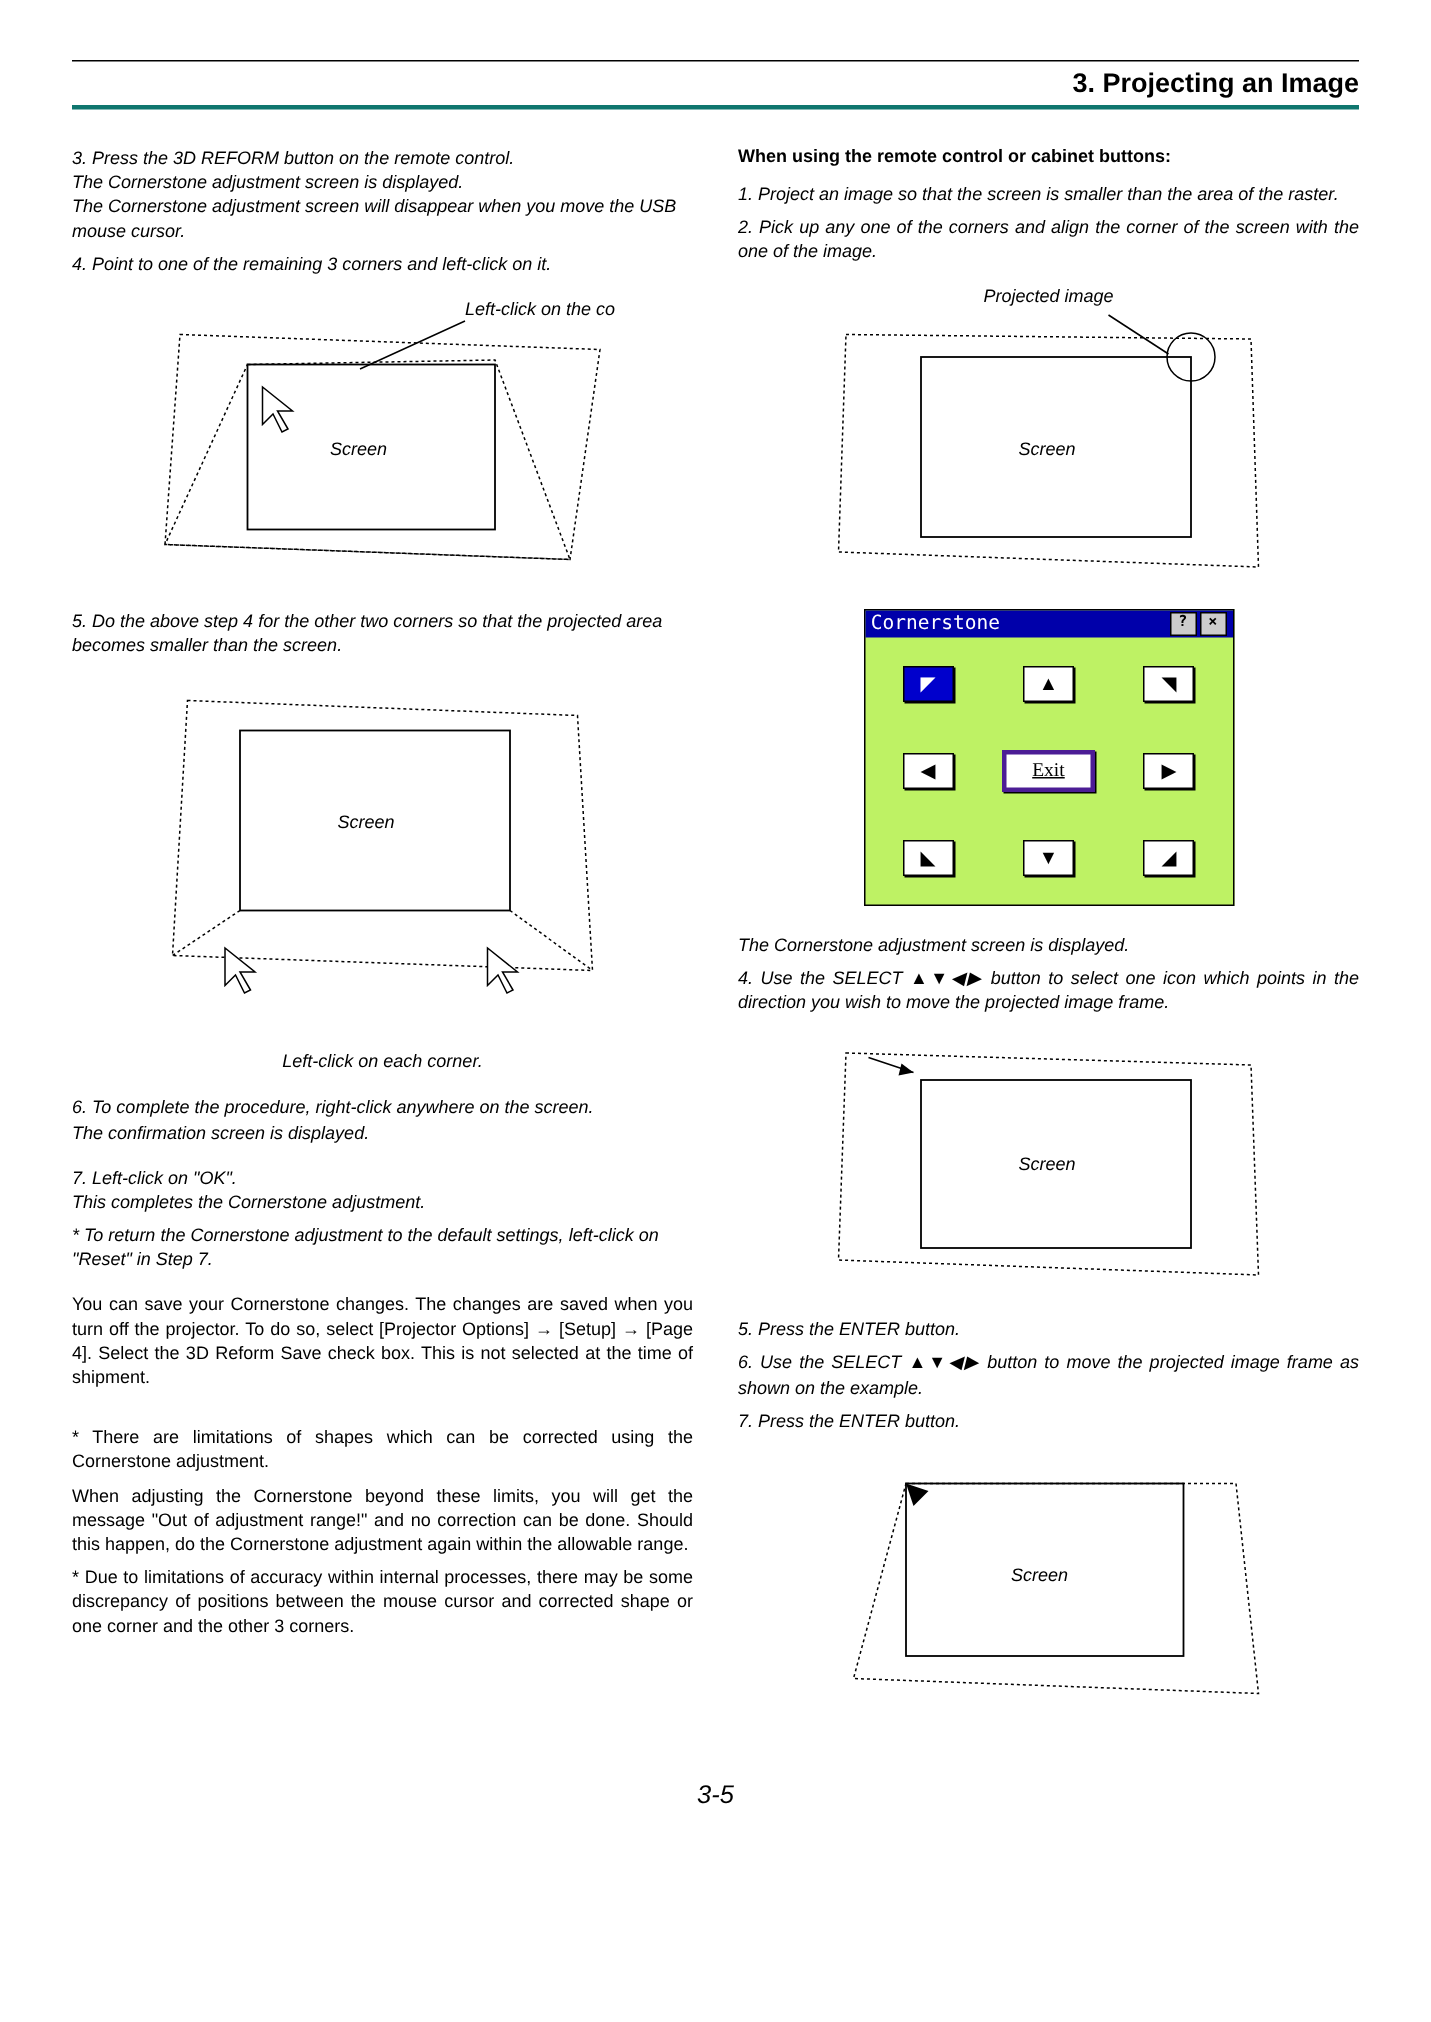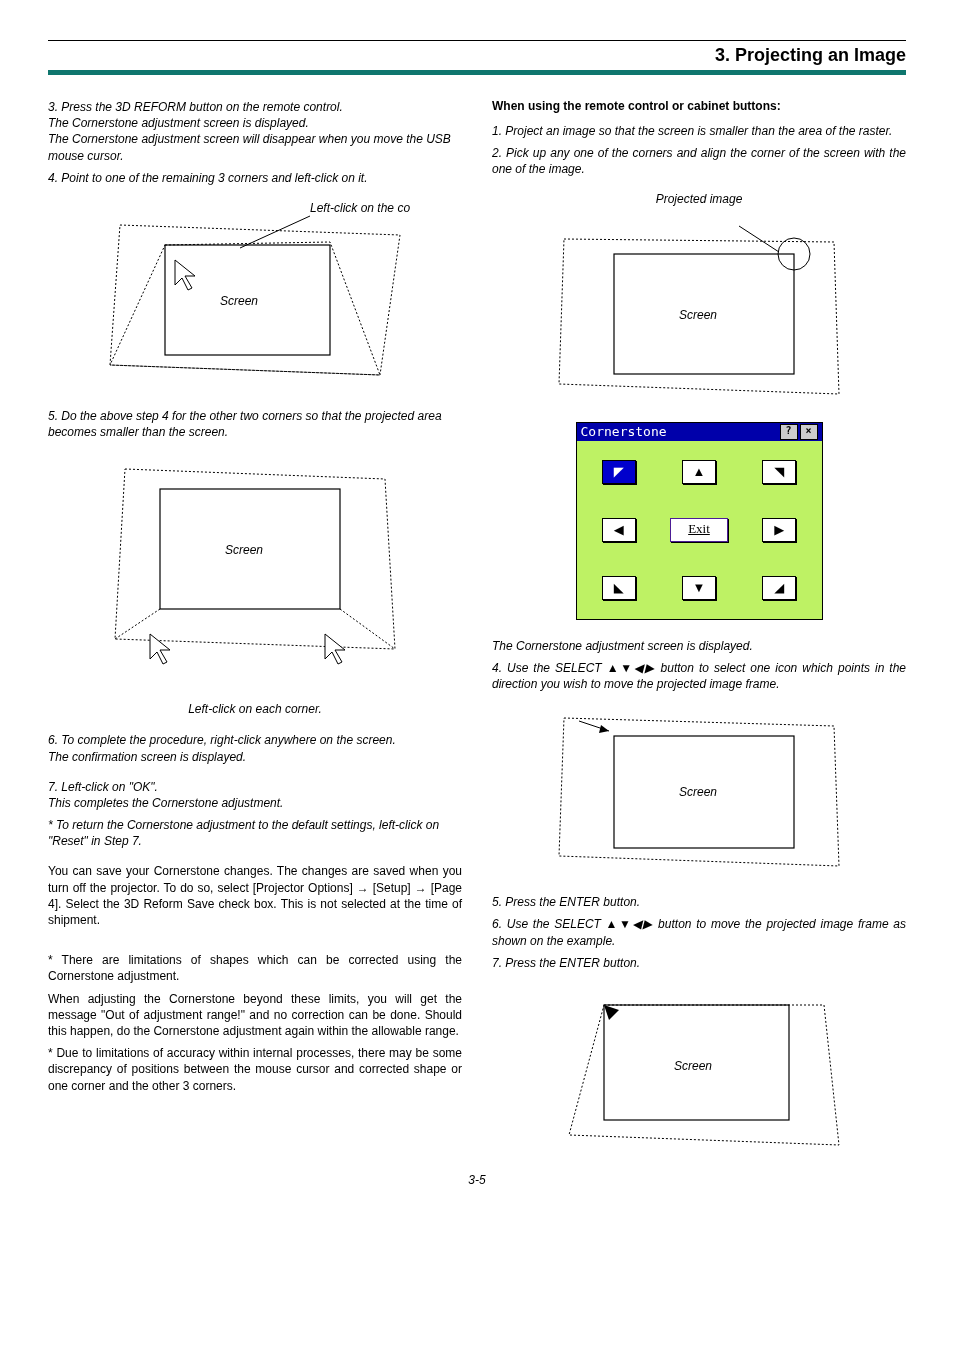--- a/index.html
+++ b/index.html
@@ -16,21 +16,21 @@
   }
   .header-line {
     border-bottom: 1px solid #000;
     margin-bottom: 4px;
   }
   .chapter-title {
     text-align: right;
     font-weight: bold;
     font-size: 18px;
     padding-bottom: 4px;
-    border-bottom: 5px solid #0f766e;
+    border-bottom: 3px solid #0f766e;
     margin-bottom: 24px;
   }
   .columns {
     display: flex;
     gap: 30px;
   }
   .col {
     flex: 1;
     min-width: 0;
   }
@@ -71,21 +71,22 @@
     justify-content: center;
   }
   .caption-center {
     text-align: center;
     font-style: italic;
     margin-bottom: 16px;
   }
   .page-num {
     text-align: center;
     font-style: italic;
-    font-size: 12px;
+    font-size: 17px;
+    margin-top: 30px;
   }
   .diagram-label {
     font-style: italic;
     font-size: 12px;
   }
   
   .ui-box {
     width: 245px;
     background: #bef264;
     border: 1px solid #000;
@@ -135,21 +136,21 @@
     font-size: 13px;
   }
   .arrow-btn.selected {
     background: #0000cc;
     color: #fff;
   }
   .exit-btn {
     width: 56px;
     height: 22px;
     background: #fff;
-    border: 1px solid #4c1d95;
+    border: 3px solid #4c1d95;
     box-shadow: 1px 1px 0 #000;
     font-family: serif;
     font-size: 13px;
     text-align: center;
     line-height: 20px;
     text-decoration: underline;
   }
 </style>
 </head>
 <body>
@@ -248,21 +249,21 @@
       <div class="section-head">When using the remote control or cabinet buttons:</div>
 
       <div class="step justify">
         <div class="step-text">1. Project an image so that the screen is smaller than the area of the raster.</div>
       </div>
       <div class="step justify">
         <div class="step-text">2. Pick up any one of the corners and align the corner of the screen with the one of the image.</div>
       </div>
 
       <div class="figure" style="flex-direction:column;align-items:center;">
-        <div class="diagram-label" style="margin-bottom:18px;">Projected image</div>
+        <div class="diagram-label" style="margin-bottom:4px;">Projected image</div>
         <svg width="300" height="180">
           <line x1="190" y1="2" x2="230" y2="28" stroke="#000"></line>
 
           <polygon points="15,15 285,18 290,170 10,160" fill="none" stroke="#000" stroke-dasharray="2,2"></polygon>
 
           <rect x="65" y="30" width="180" height="120" fill="none" stroke="#000" stroke-width="1.2"></rect>
           <text x="130" y="95" class="diagram-label" font-style="italic" font-size="12">Screen</text>
 
           <circle cx="245" cy="30" r="16" fill="none" stroke="#000"></circle>
         </svg>

